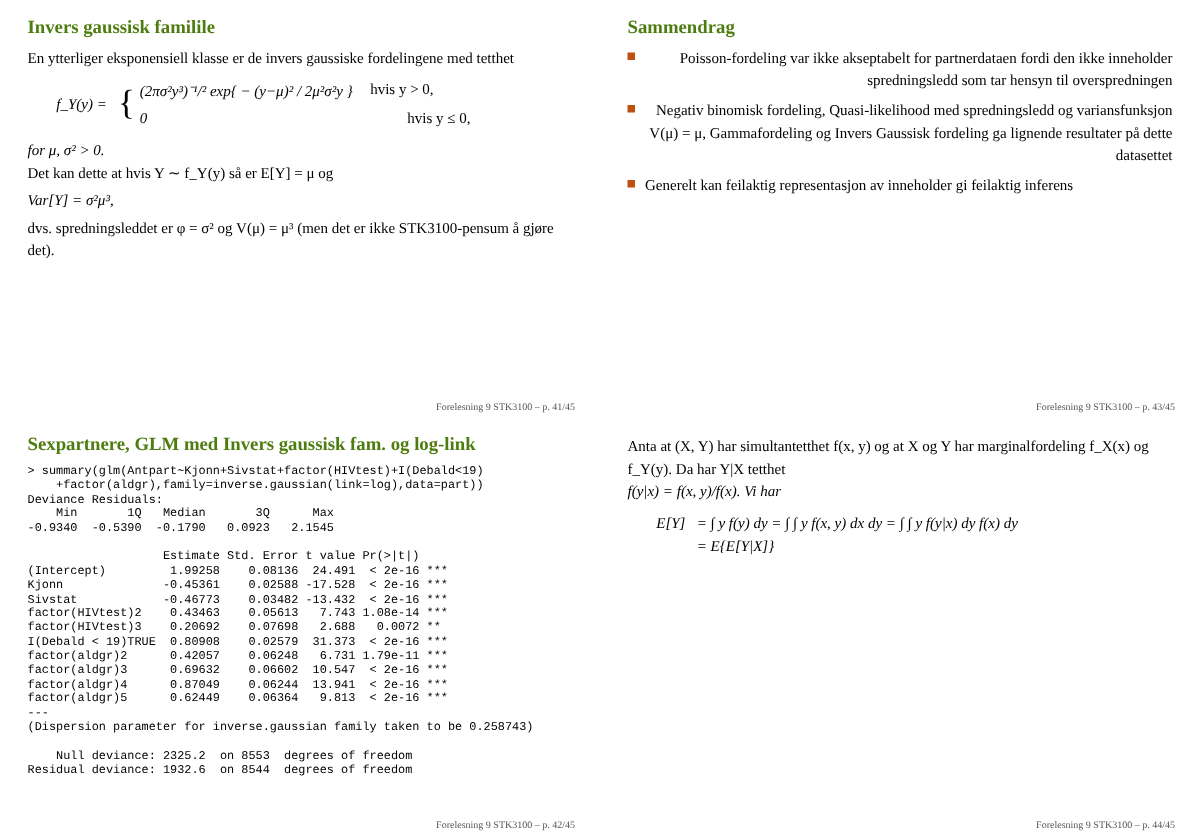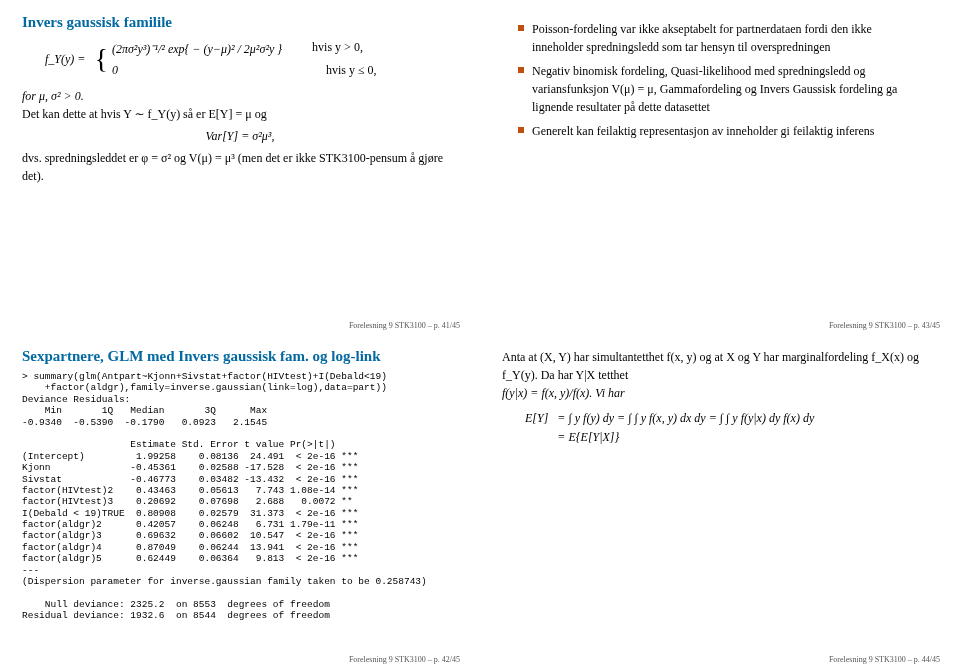--- a/index.html
+++ b/index.html
@@ -19,37 +19,38 @@
     height: 668px;
     width: 960px;
   }
   .slide {
     padding: 14px 22px 6px 22px;
     position: relative;
     box-sizing: border-box;
     overflow: hidden;
   }
   .slide-title {
-    color: #0369a1;
+    color: #4d7c0f;
     font-size: 15px;
     font-weight: bold;
     margin-bottom: 6px;
   }
   .body-text {
     font-size: 12px;
     line-height: 1.5;
     color: #000;
   }
   .math {
     font-family: 'Times New Roman', serif;
     font-style: italic;
   }
   .bullet {
     display: flex;
-    margin: 6px 16px;
+    margin: 6px 0;
+    text-align: right;
   }
   .bullet-marker {
     width: 6px;
     height: 6px;
     background: #c05010;
     flex: 0 0 6px;
     margin-top: 5px;
     margin-right: 8px;
   }
   .footer {
@@ -70,48 +71,50 @@
     font-size: 12px;
   }
 </style>
 </head>
 <body>
 
 <div class="grid">
 
   <div class="slide">
     <div class="slide-title">Invers gaussisk familile</div>
+    <div class="body-text">En ytterliger eksponensiell klasse er de invers gaussiske fordelingene med tetthet</div>
     <div class="formula-block">
       <table>
           <tbody>
             <tr>
         <td class="math" style="padding-right:6px;">f_Y(y) =</td>
         <td style="font-size:28px;">{</td>
         <td>
-          <div style="display:flex;gap:30px;">
+          <div style="display:flex;gap:14px;">
             <span class="math">(2πσ²y³)⁻¹/² exp{ − (y−μ)² / 2μ²σ²y }</span>
             <span>hvis y &gt; 0,</span>
           </div>
           <div style="display:flex;gap:14px;margin-top:6px;">
             <span class="math" style="width:200px;">0</span>
             <span>hvis y ≤ 0,</span>
           </div>
         </td>
       </tr>
           </tbody>
         </table>
     </div>
     <div class="body-text math">for μ, σ² &gt; 0.</div>
     <div class="body-text">Det kan dette at hvis Y ∼ f_Y(y) så er E[Y] = μ og</div>
-    <div class="body-text math" style="text-align:center;margin:4px 0;font-style:italic;">Var[Y] = σ²μ³,</div>
+    <div class="body-text math" style="text-align:left;margin:4px 0;font-style:italic;">Var[Y] = σ²μ³,</div>
     <div class="body-text">dvs. spredningsleddet er φ = σ² og V(μ) = μ³ (men det er ikke STK3100-pensum å gjøre det).</div>
     <div class="footer">Forelesning 9 STK3100 – p. 41/45</div>
   </div>
 
   <div class="slide">
+    <div class="slide-title">Sammendrag</div>
     <div class="bullet">
       <div class="bullet-marker"></div>
       <div class="body-text">Poisson-fordeling var ikke akseptabelt for partnerdataen fordi den ikke inneholder spredningsledd som tar hensyn til overspredningen</div>
     </div>
     <div class="bullet">
       <div class="bullet-marker"></div>
       <div class="body-text">Negativ binomisk fordeling, Quasi-likelihood med spredningsledd og variansfunksjon V(μ) = μ, Gammafordeling og Invers Gaussisk fordeling ga lignende resultater på dette datasettet</div>
     </div>
     <div class="bullet">
       <div class="bullet-marker"></div>

